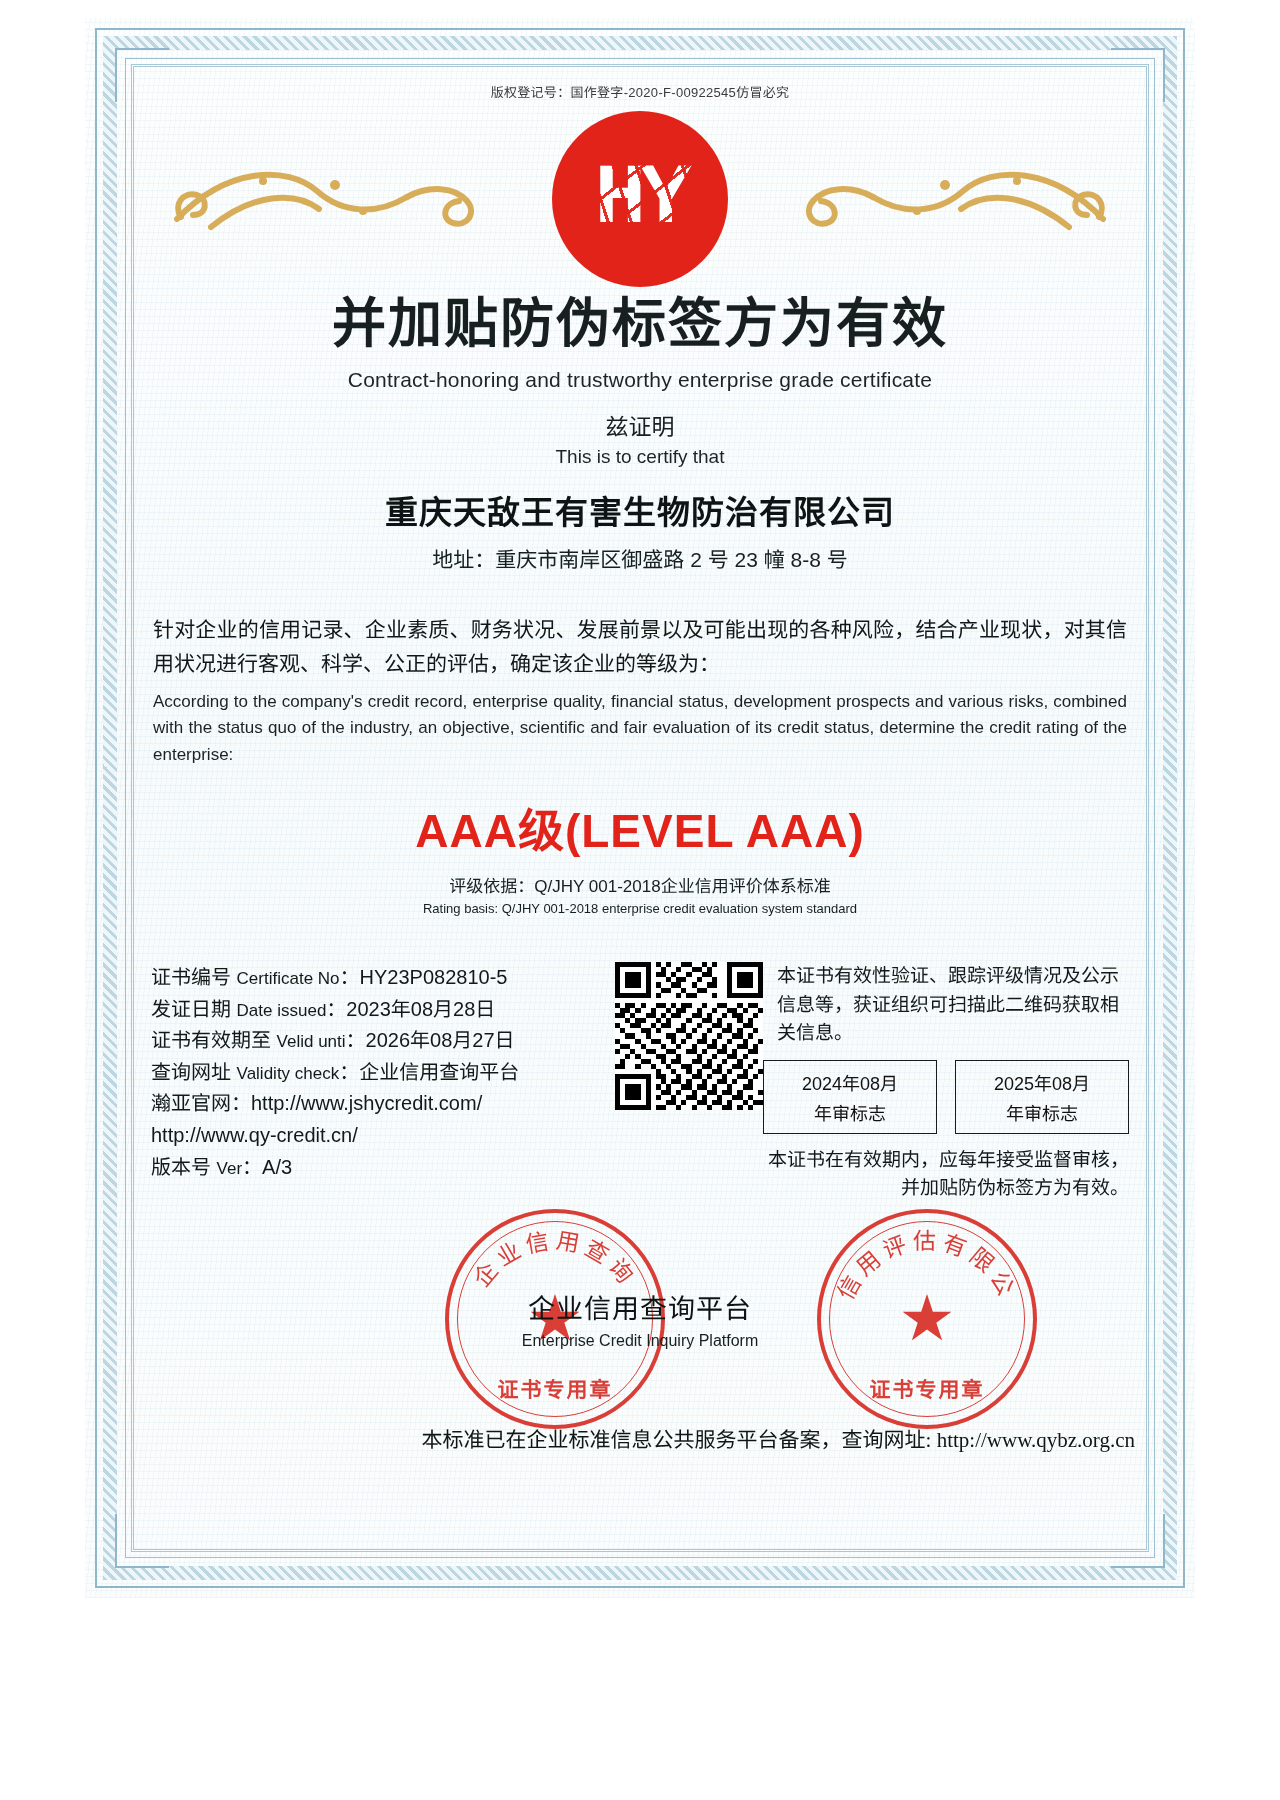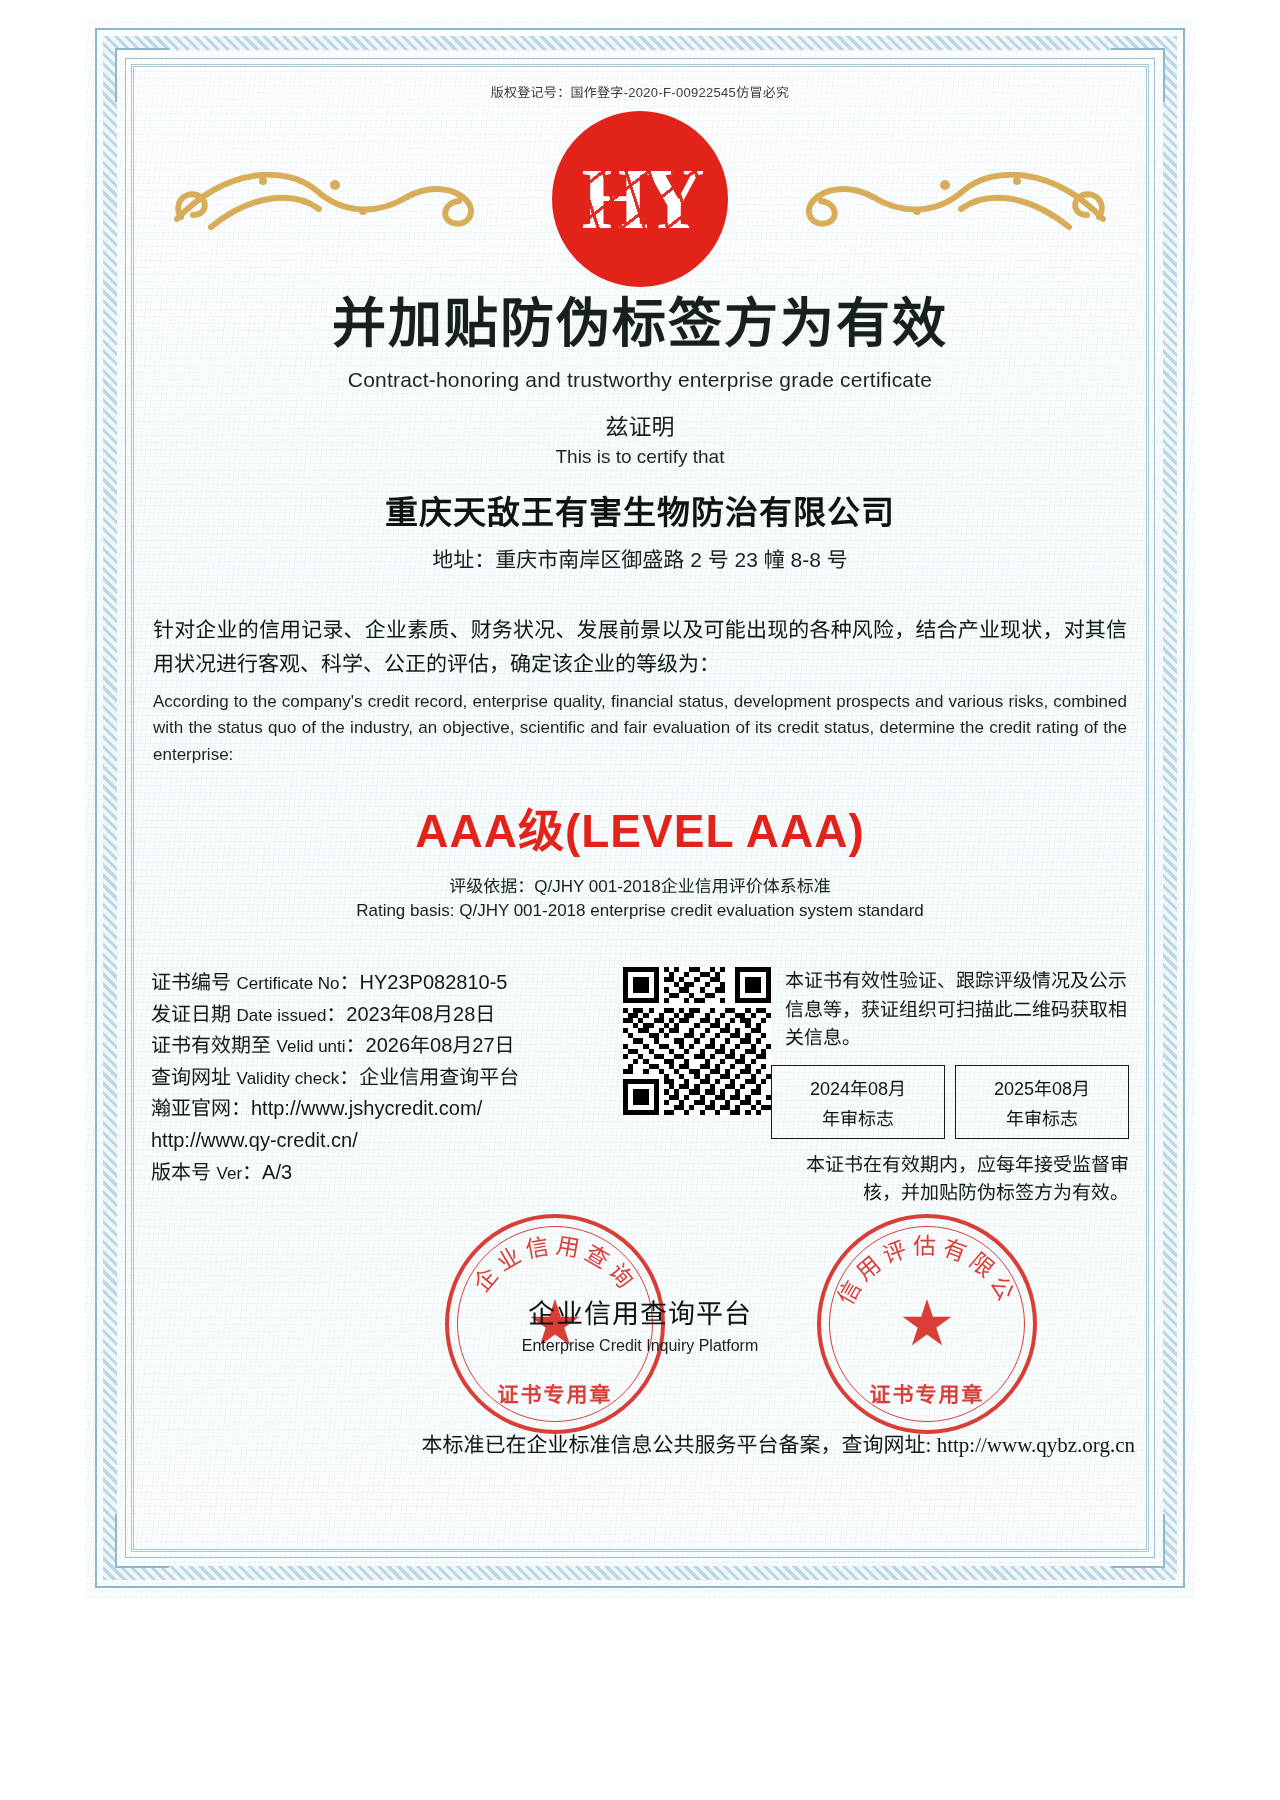--- a/index.html
+++ b/index.html
@@ -82,21 +82,21 @@
   .flourish.right{right:22px;transform:scaleX(-1);}
   .logo-badge{
     position:absolute;left:50%;top:8px;transform:translateX(-50%);
     width:172px;height:172px;border-radius:50%;
     background:#e2231a;
     display:flex;align-items:center;justify-content:center;
     box-shadow:0 0 0 2px #e2231a;
   }
   .logo-badge .hy{
     font-size:86px;font-weight:bold;color:#ffffff;
-    font-family:Liberation Serif, serif;
+    font-family:Liberation Mono, monospace;
     letter-spacing:-6px;
     line-height:1;
     position:relative;
   }
   .logo-badge .hy::after{
     content:"";position:absolute;left:-6px;top:6px;right:-6px;bottom:6px;
     background:
       repeating-linear-gradient(72deg, rgba(226,35,26,0.95) 0px, rgba(226,35,26,0.95) 3px, rgba(226,35,26,0) 3px, rgba(226,35,26,0) 22px),
       repeating-linear-gradient(-38deg, rgba(226,35,26,0.95) 0px, rgba(226,35,26,0.95) 3px, rgba(226,35,26,0) 3px, rgba(226,35,26,0) 28px);
     pointer-events:none;
@@ -143,21 +143,21 @@
     font-size:17px;color:#1b2322;line-height:1.55;margin-top:8px;text-align:justify;
   }
   .level{
     text-align:center;
     color:#e2231a;
     font-size:46px;font-weight:bold;
     margin-top:26px;
     letter-spacing:1px;
   }
   .basis-cn{text-align:center;font-size:17px;color:#16201f;margin-top:12px;}
-  .basis-en{text-align:center;font-size:17px;color:#16201f;margin-top:4px;}
+  .basis-en{text-align:center;font-size:13px;color:#16201f;margin-top:4px;}
 
   
   .details-row{
     display:flex;margin-top:46px;padding:0 6px;
   }
   .details-left{width:540px;}
   .d-line{font-size:20px;color:#111a19;line-height:1.58;white-space:nowrap;}
   .d-line .lab-cn{font-family:"Liberation Serif", serif;}
   .d-line .lab-en{font-size:17px;}
   .details-right{flex:1;display:flex;padding-left:12px;}
@@ -166,21 +166,21 @@
     background:#fff;
     position:relative;
   }
   .qr svg{display:block;}
   .qr-note{
     margin-left:14px;
     font-size:19px;color:#111a19;line-height:1.5;
     font-family:"Liberation Serif", serif;
   }
   .stamp-boxes{
-    display:flex;margin-top:12px;margin-left:0;
+    display:flex;margin-top:12px;margin-left:0;gap:8px;
   }
   .stamp-box{
     width:172px;height:72px;border:1.5px solid #1a1a1a;
     display:flex;flex-direction:column;align-items:center;justify-content:center;
     font-size:18px;color:#111;
   }
   .stamp-box + .stamp-box{margin-left:10px;}
   .stamp-box .l2{margin-top:4px;}
   .annual-note{
     margin-top:12px;font-size:19px;color:#111a19;line-height:1.5;text-align:right;

